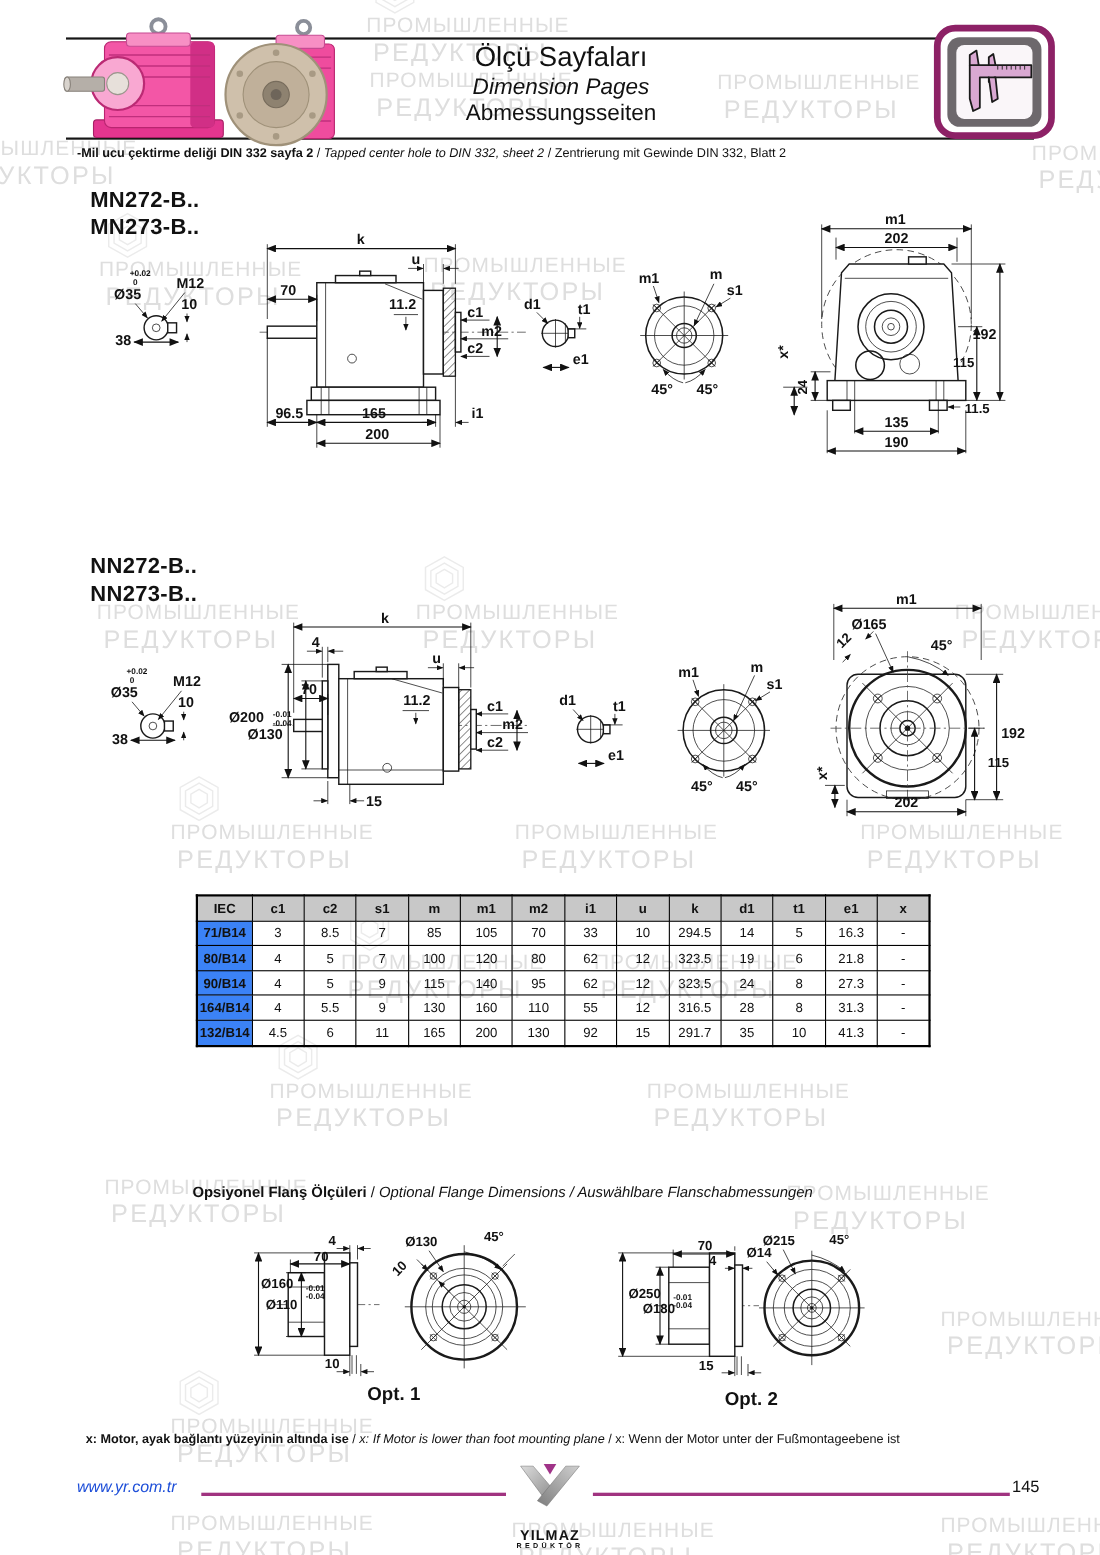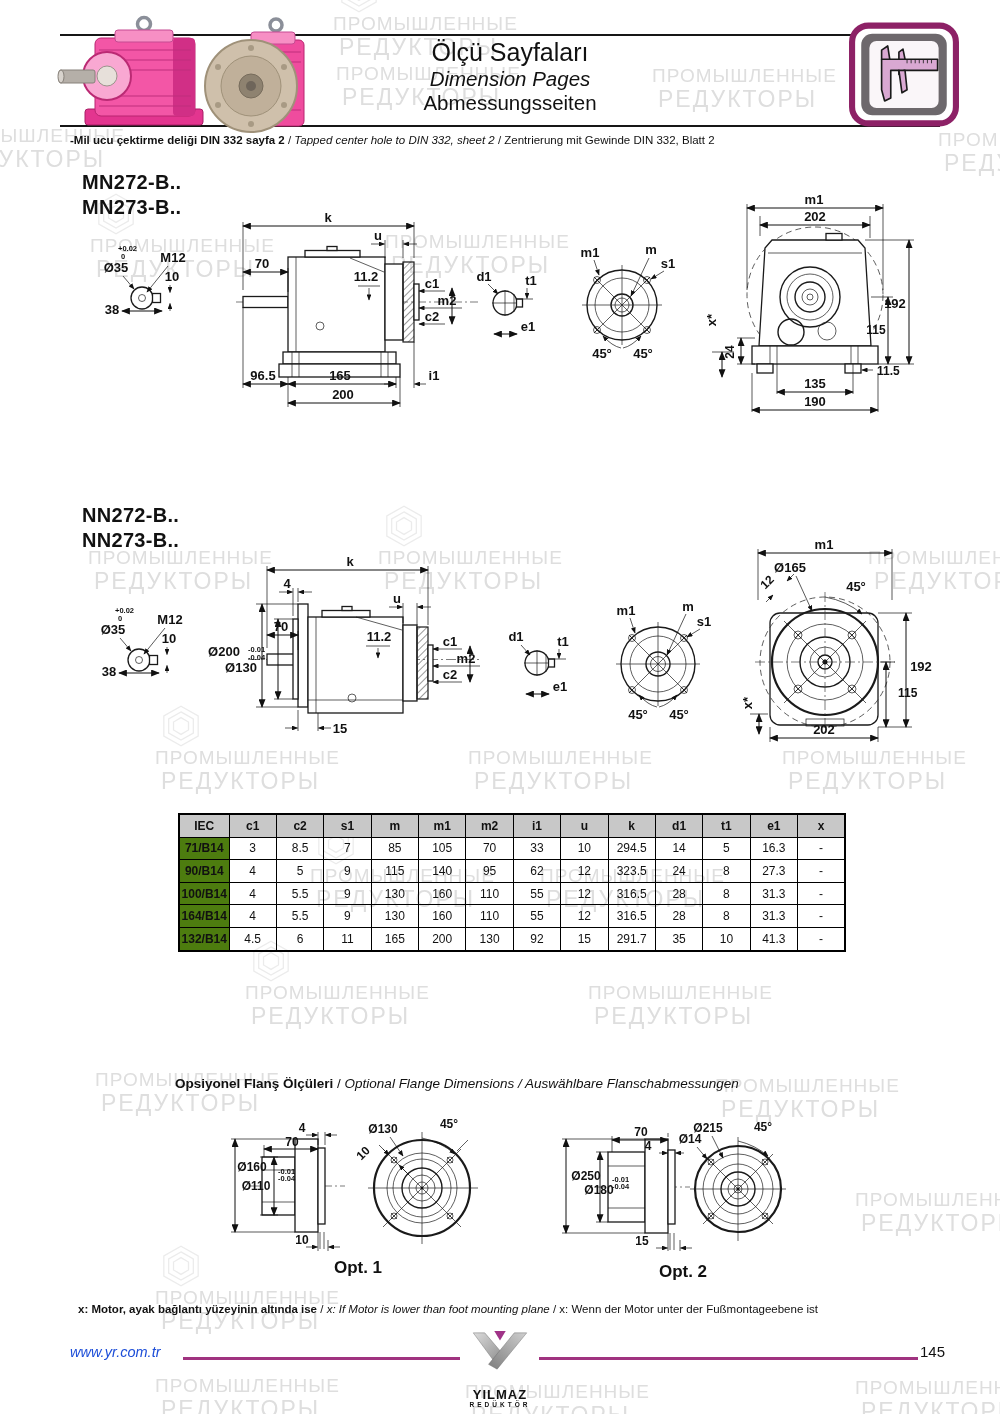--- a/index.html
+++ b/index.html
@@ -33,21 +33,21 @@
   .ext{stroke:#111;stroke-width:.7;fill:none;}
   .cl{stroke:#444;stroke-width:.7;stroke-dasharray:10 3 2 3;fill:none;}
   .dsh{stroke:#333;stroke-width:.8;stroke-dasharray:6 4;fill:none;}
   .htch{fill:url(#hatch);stroke:#1a1a1a;stroke-width:1.2;}
   
   .dims{position:absolute;left:178px;top:813px;width:668px;border-collapse:collapse;
         table-layout:fixed;font-size:12px;z-index:2;border:2px solid #000;}
   .dims th,.dims td{border:1px solid #000;text-align:center;height:21.6px;padding:0;
         font-weight:normal;background:transparent;}
   .dims thead th{background:#c8c8c8;font-weight:bold;}
-  .dims .rl{background:#4d7c0f;font-weight:bold;margin-top:24px;}
+  .dims .rl{background:#3b82f6;font-weight:bold;margin-top:24px;}
   
   .optheading{position:absolute;left:175px;top:1076px;font-size:13.5px;z-index:2;}
   .optlabel{position:absolute;width:90px;text-align:center;font-size:17px;font-weight:bold;z-index:2;}
   .footnote{position:absolute;left:78px;top:1303px;font-size:11.5px;z-index:2;white-space:nowrap;}
   
   .site{position:absolute;left:70px;top:1344px;font-size:14.5px;font-style:italic;color:#1d4ed8;z-index:2;}
   .fline{position:absolute;top:1357px;height:2.5px;background:#a03380;z-index:2;}
   .pageno{position:absolute;left:920px;top:1343px;font-size:15px;z-index:2;}
   .logo{position:absolute;left:459px;top:1330px;width:82px;text-align:center;z-index:3;line-height:1;}
   .logo .l1{font-size:13px;font-weight:bold;letter-spacing:1px;display:block;margin-top:13px;}
@@ -687,49 +687,49 @@
         <td>70</td>
         <td>33</td>
         <td>10</td>
         <td>294.5</td>
         <td>14</td>
         <td>5</td>
         <td>16.3</td>
         <td>-</td>
     </tr>
     <tr>
+      <th class="rl">80/B14</th>
+      <td>4</td>
+        <td>5</td>
+        <td>7</td>
+        <td>100</td>
+        <td>120</td>
+        <td>80</td>
+        <td>62</td>
+        <td>12</td>
+        <td>323.5</td>
+        <td>19</td>
+        <td>6</td>
+        <td>21.8</td>
+        <td>-</td>
+    </tr>
+    <tr>
       <th class="rl">90/B14</th>
       <td>4</td>
         <td>5</td>
         <td>9</td>
         <td>115</td>
         <td>140</td>
         <td>95</td>
         <td>62</td>
         <td>12</td>
         <td>323.5</td>
         <td>24</td>
         <td>8</td>
         <td>27.3</td>
-        <td>-</td>
-    </tr>
-    <tr>
-      <th class="rl">100/B14</th>
-      <td>4</td>
-        <td>5.5</td>
-        <td>9</td>
-        <td>130</td>
-        <td>160</td>
-        <td>110</td>
-        <td>55</td>
-        <td>12</td>
-        <td>316.5</td>
-        <td>28</td>
-        <td>8</td>
-        <td>31.3</td>
         <td>-</td>
     </tr>
     <tr>
       <th class="rl">164/B14</th>
       <td>4</td>
         <td>5.5</td>
         <td>9</td>
         <td>130</td>
         <td>160</td>
         <td>110</td>

